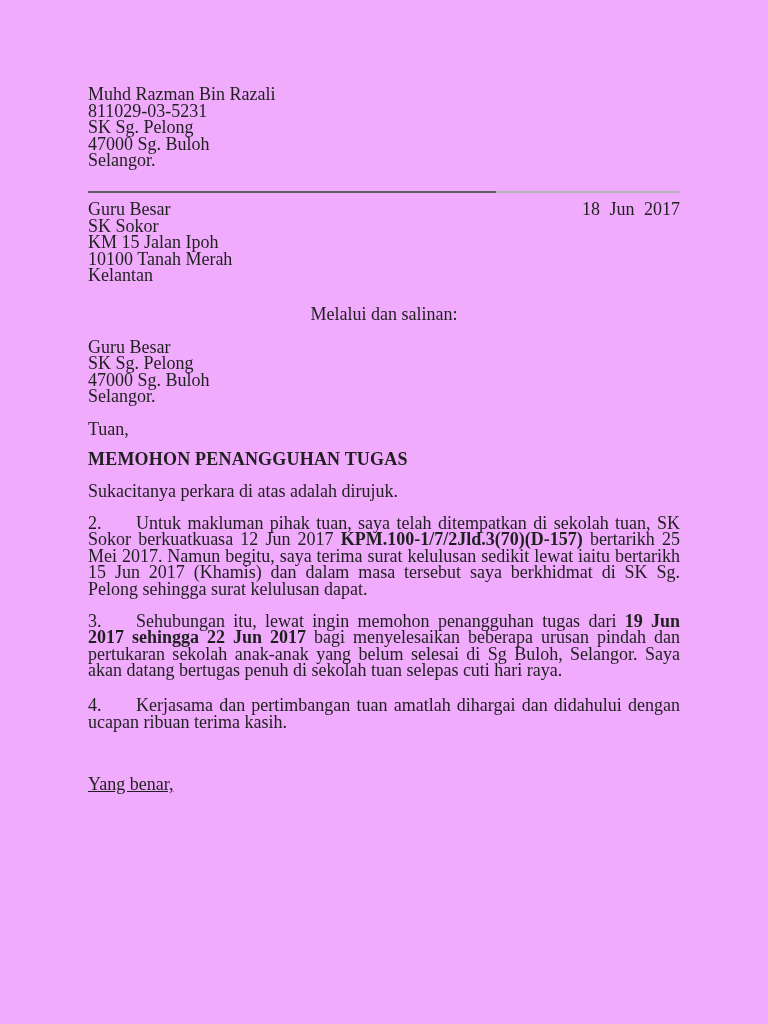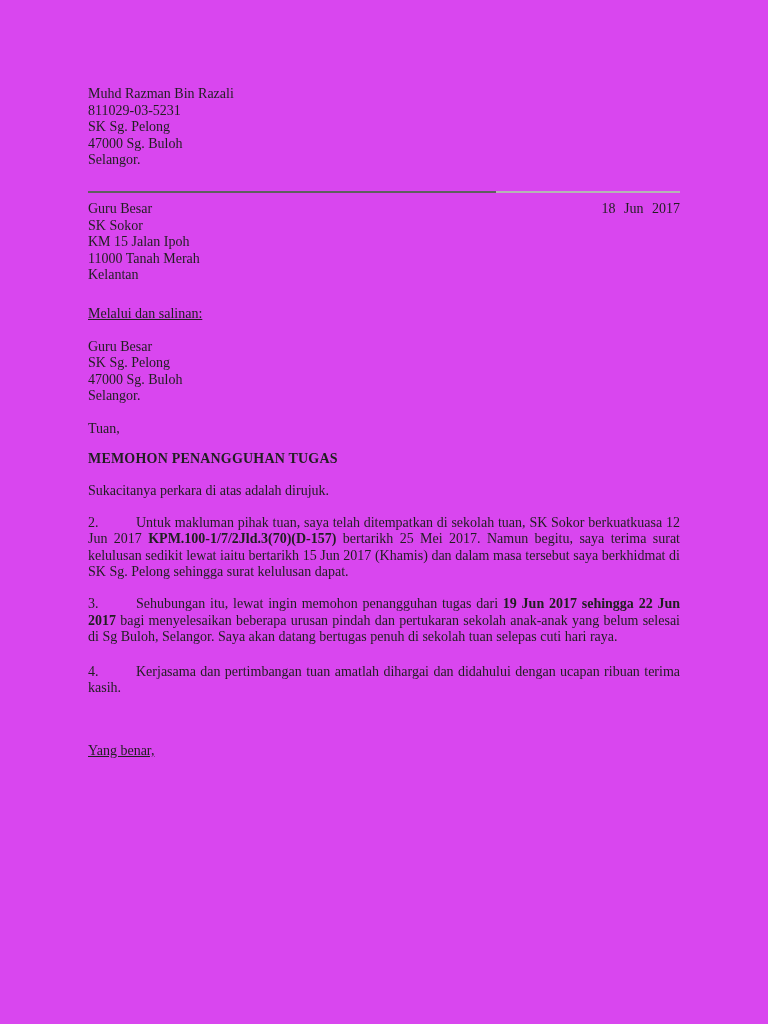--- a/index.html
+++ b/index.html
@@ -5,45 +5,45 @@
   html, body {
     margin: 0;
     padding: 0;
     background: #ffffff;
   }
   .page {
     position: relative;
     width: 768px;
     height: 1024px;
     margin: 0 auto;
-    background: #d946ef;
+    background: #f0abfc;
     box-sizing: border-box;
     padding: 86px 88px 0 88px;
     font-family: "Liberation Serif", "DejaVu Serif", serif;
-    font-size: 14px;
+    font-size: 18px;
     line-height: 16.6px;
     color: #1f1f1f;
   }
   .addr-line { white-space: pre; }
   .divider {
     border: none;
     height: 2px;
     margin: 22px 0 0 0;
     background: linear-gradient(to right, #5f5f5f 0%, #5f5f5f 69%, #b5b5b5 69%, #b5b5b5 100%);
   }
   .recipient-row {
     margin-top: 8px;
     display: flex;
     justify-content: space-between;
     align-items: flex-start;
   }
   .date { word-spacing: 5px; white-space: pre; }
   .via-heading {
     margin-top: 22px;
-    text-decoration: underline;
+    text-align: center;
   }
   .via-block { margin-top: 16px; }
   .salutation { margin-top: 16px; }
   .subject {
     margin-top: 13px;
     font-weight: bold;
     letter-spacing: 0.2px;
   }
   .intro { margin-top: 16px; }
   .para {
@@ -74,21 +74,21 @@
     <div class="addr-line">Selangor.</div>
   </div>
 
   <hr class="divider">
 
   <div class="recipient-row">
     <div class="recipient-block">
       <div class="addr-line">Guru Besar</div>
       <div class="addr-line">SK Sokor</div>
       <div class="addr-line">KM 15 Jalan Ipoh</div>
-      <div class="addr-line">11000 Tanah Merah</div>
+      <div class="addr-line">10100 Tanah Merah</div>
       <div class="addr-line">Kelantan</div>
     </div>
     <div class="date">18 Jun 2017</div>
   </div>
 
   <div class="via-heading">Melalui dan salinan:</div>
 
   <div class="via-block">
     <div class="addr-line">Guru Besar</div>
     <div class="addr-line">SK Sg. Pelong</div>

